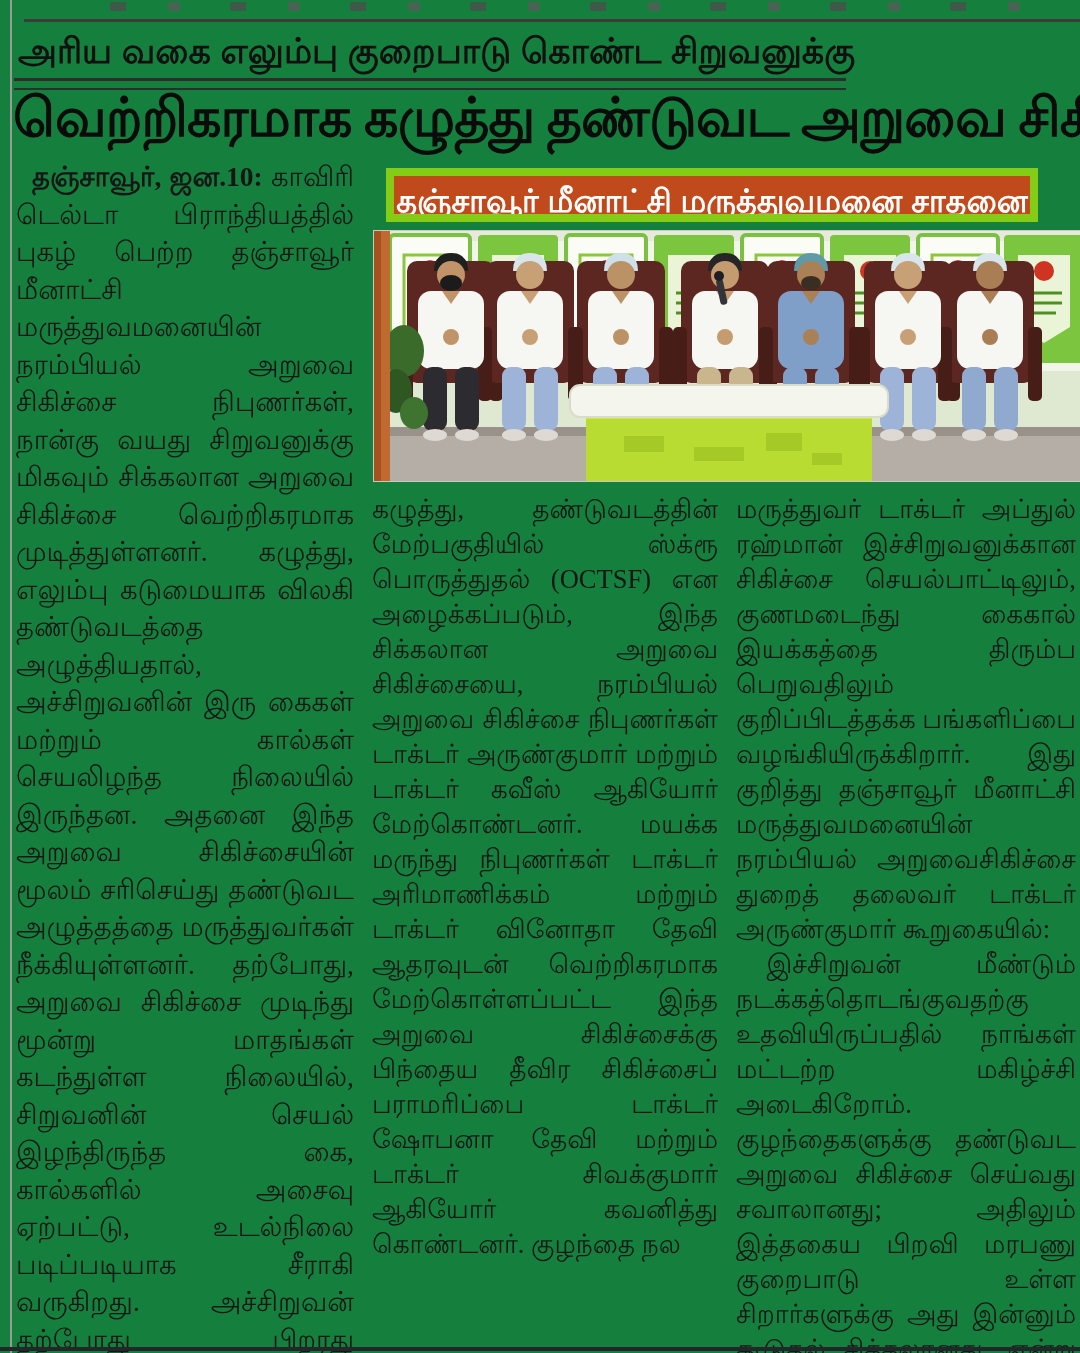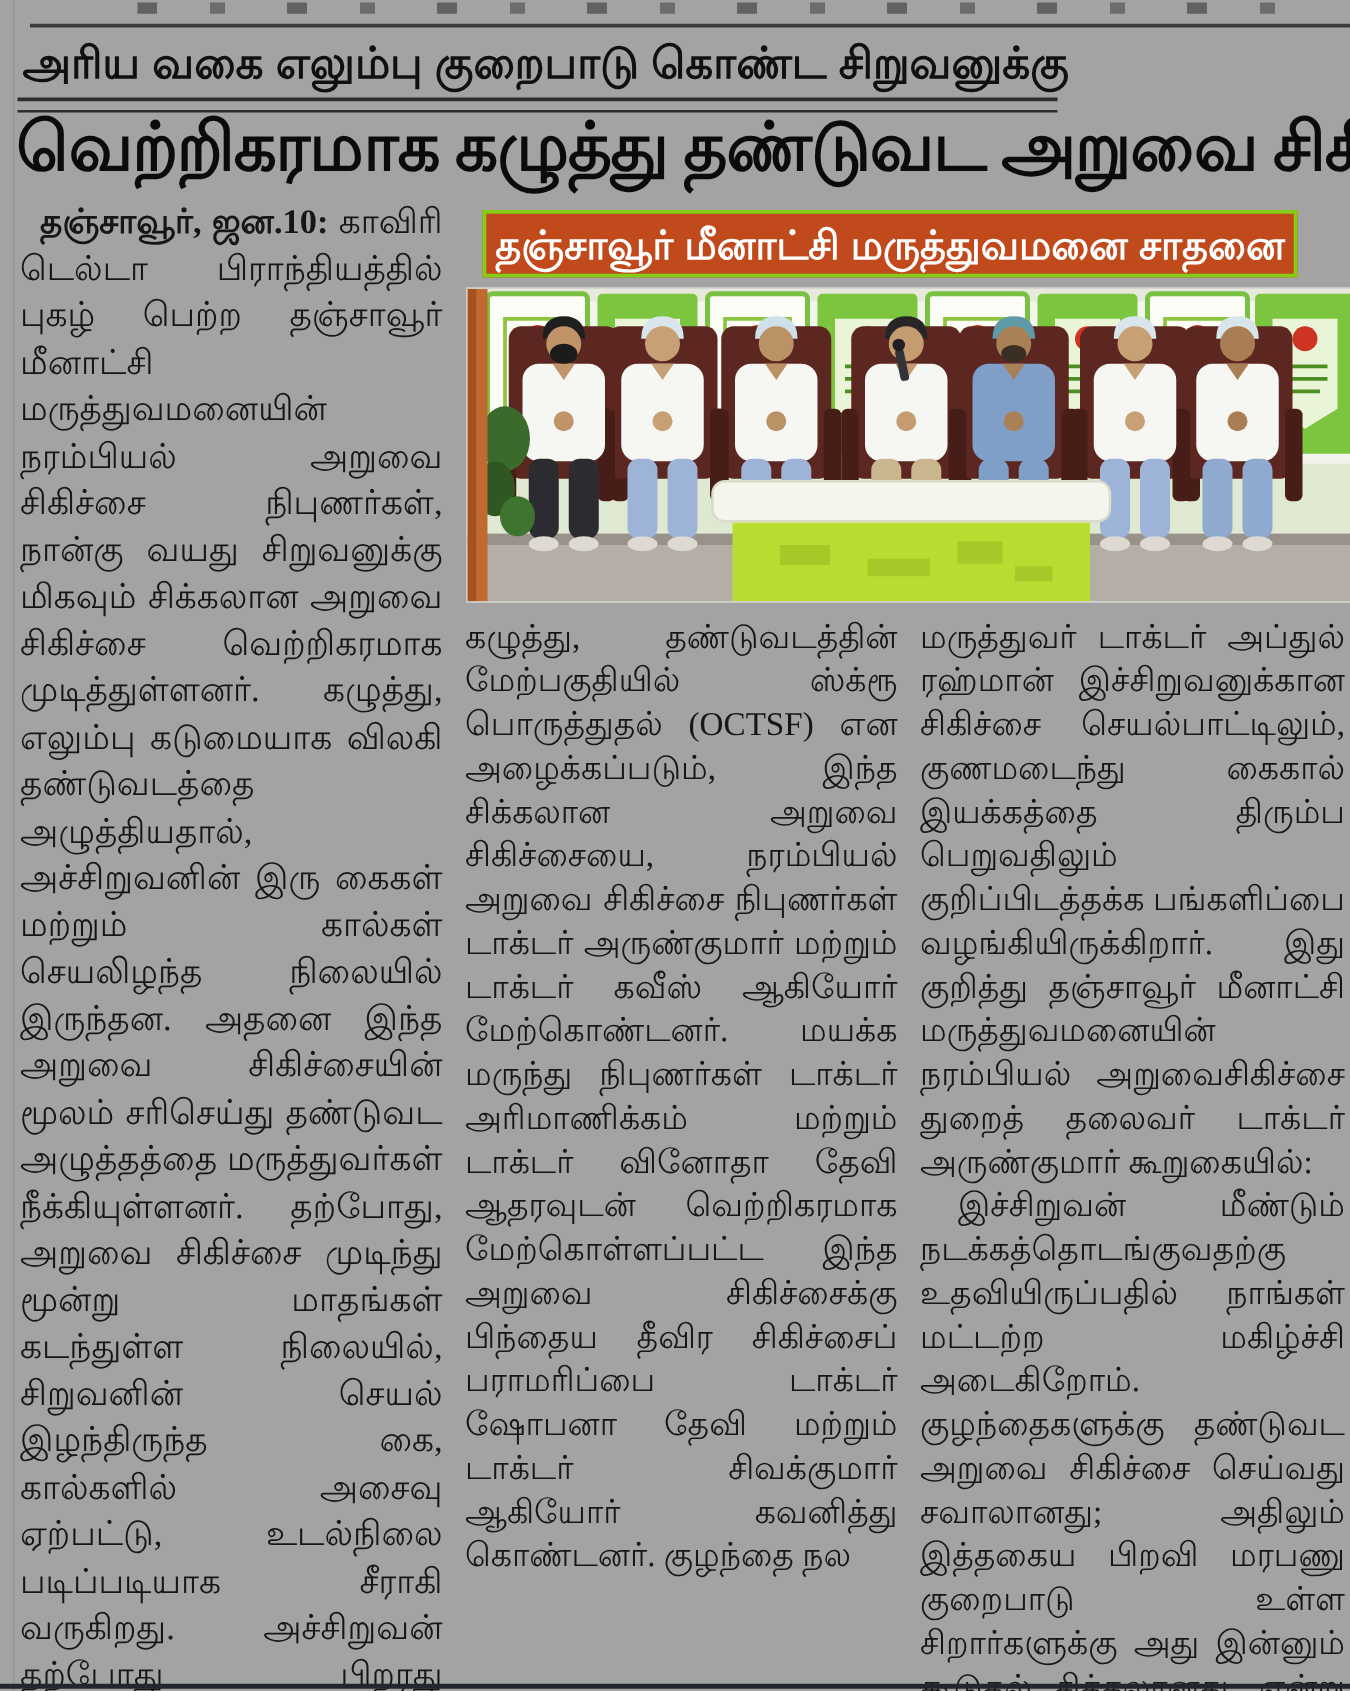--- a/index.html
+++ b/index.html
@@ -1,20 +1,20 @@
 <!DOCTYPE html>
 <html lang="ta"><head>
 <meta charset="utf-8">
 <style>
   html,body{margin:0;padding:0;background:#e9e9e9;}
   .page{
     position:relative;
     width:1080px;height:1353px;
     margin:0 auto;
-    background:#a3a3a3;
+    background:#15803d;
     overflow:hidden;
     font-family:"Liberation Serif", serif;
     color:#161616;
   }
   .left-border{
     position:absolute;left:10px;top:0;bottom:0;width:2px;
     background:#9a9a9a;
   }
   .top-fragments{
     position:absolute;top:2px;left:110px;right:20px;height:9px;
@@ -59,21 +59,21 @@
     left:736px;top:492px;width:340px;
     font-size:26.5px;line-height:35px;
   }
   .dateline{font-weight:bold;margin-left:16px;}
   .photo-block{
     position:absolute;left:373px;top:168px;width:707px;
   }
   .banner{
     margin-left:13px;width:652px;height:54px;
     background:#c04a1c;
-    border:3px solid #84cc16;
+    border:8px solid #84cc16;
     box-sizing:border-box;
     color:#ffffff;
     font-family:"Liberation Sans", sans-serif;
     font-weight:bold;font-size:32px;line-height:50px;
     text-align:center;
     white-space:nowrap;overflow:hidden;
   }
   .photo{
     display:block;margin-top:8px;
     width:706px;height:250px;

